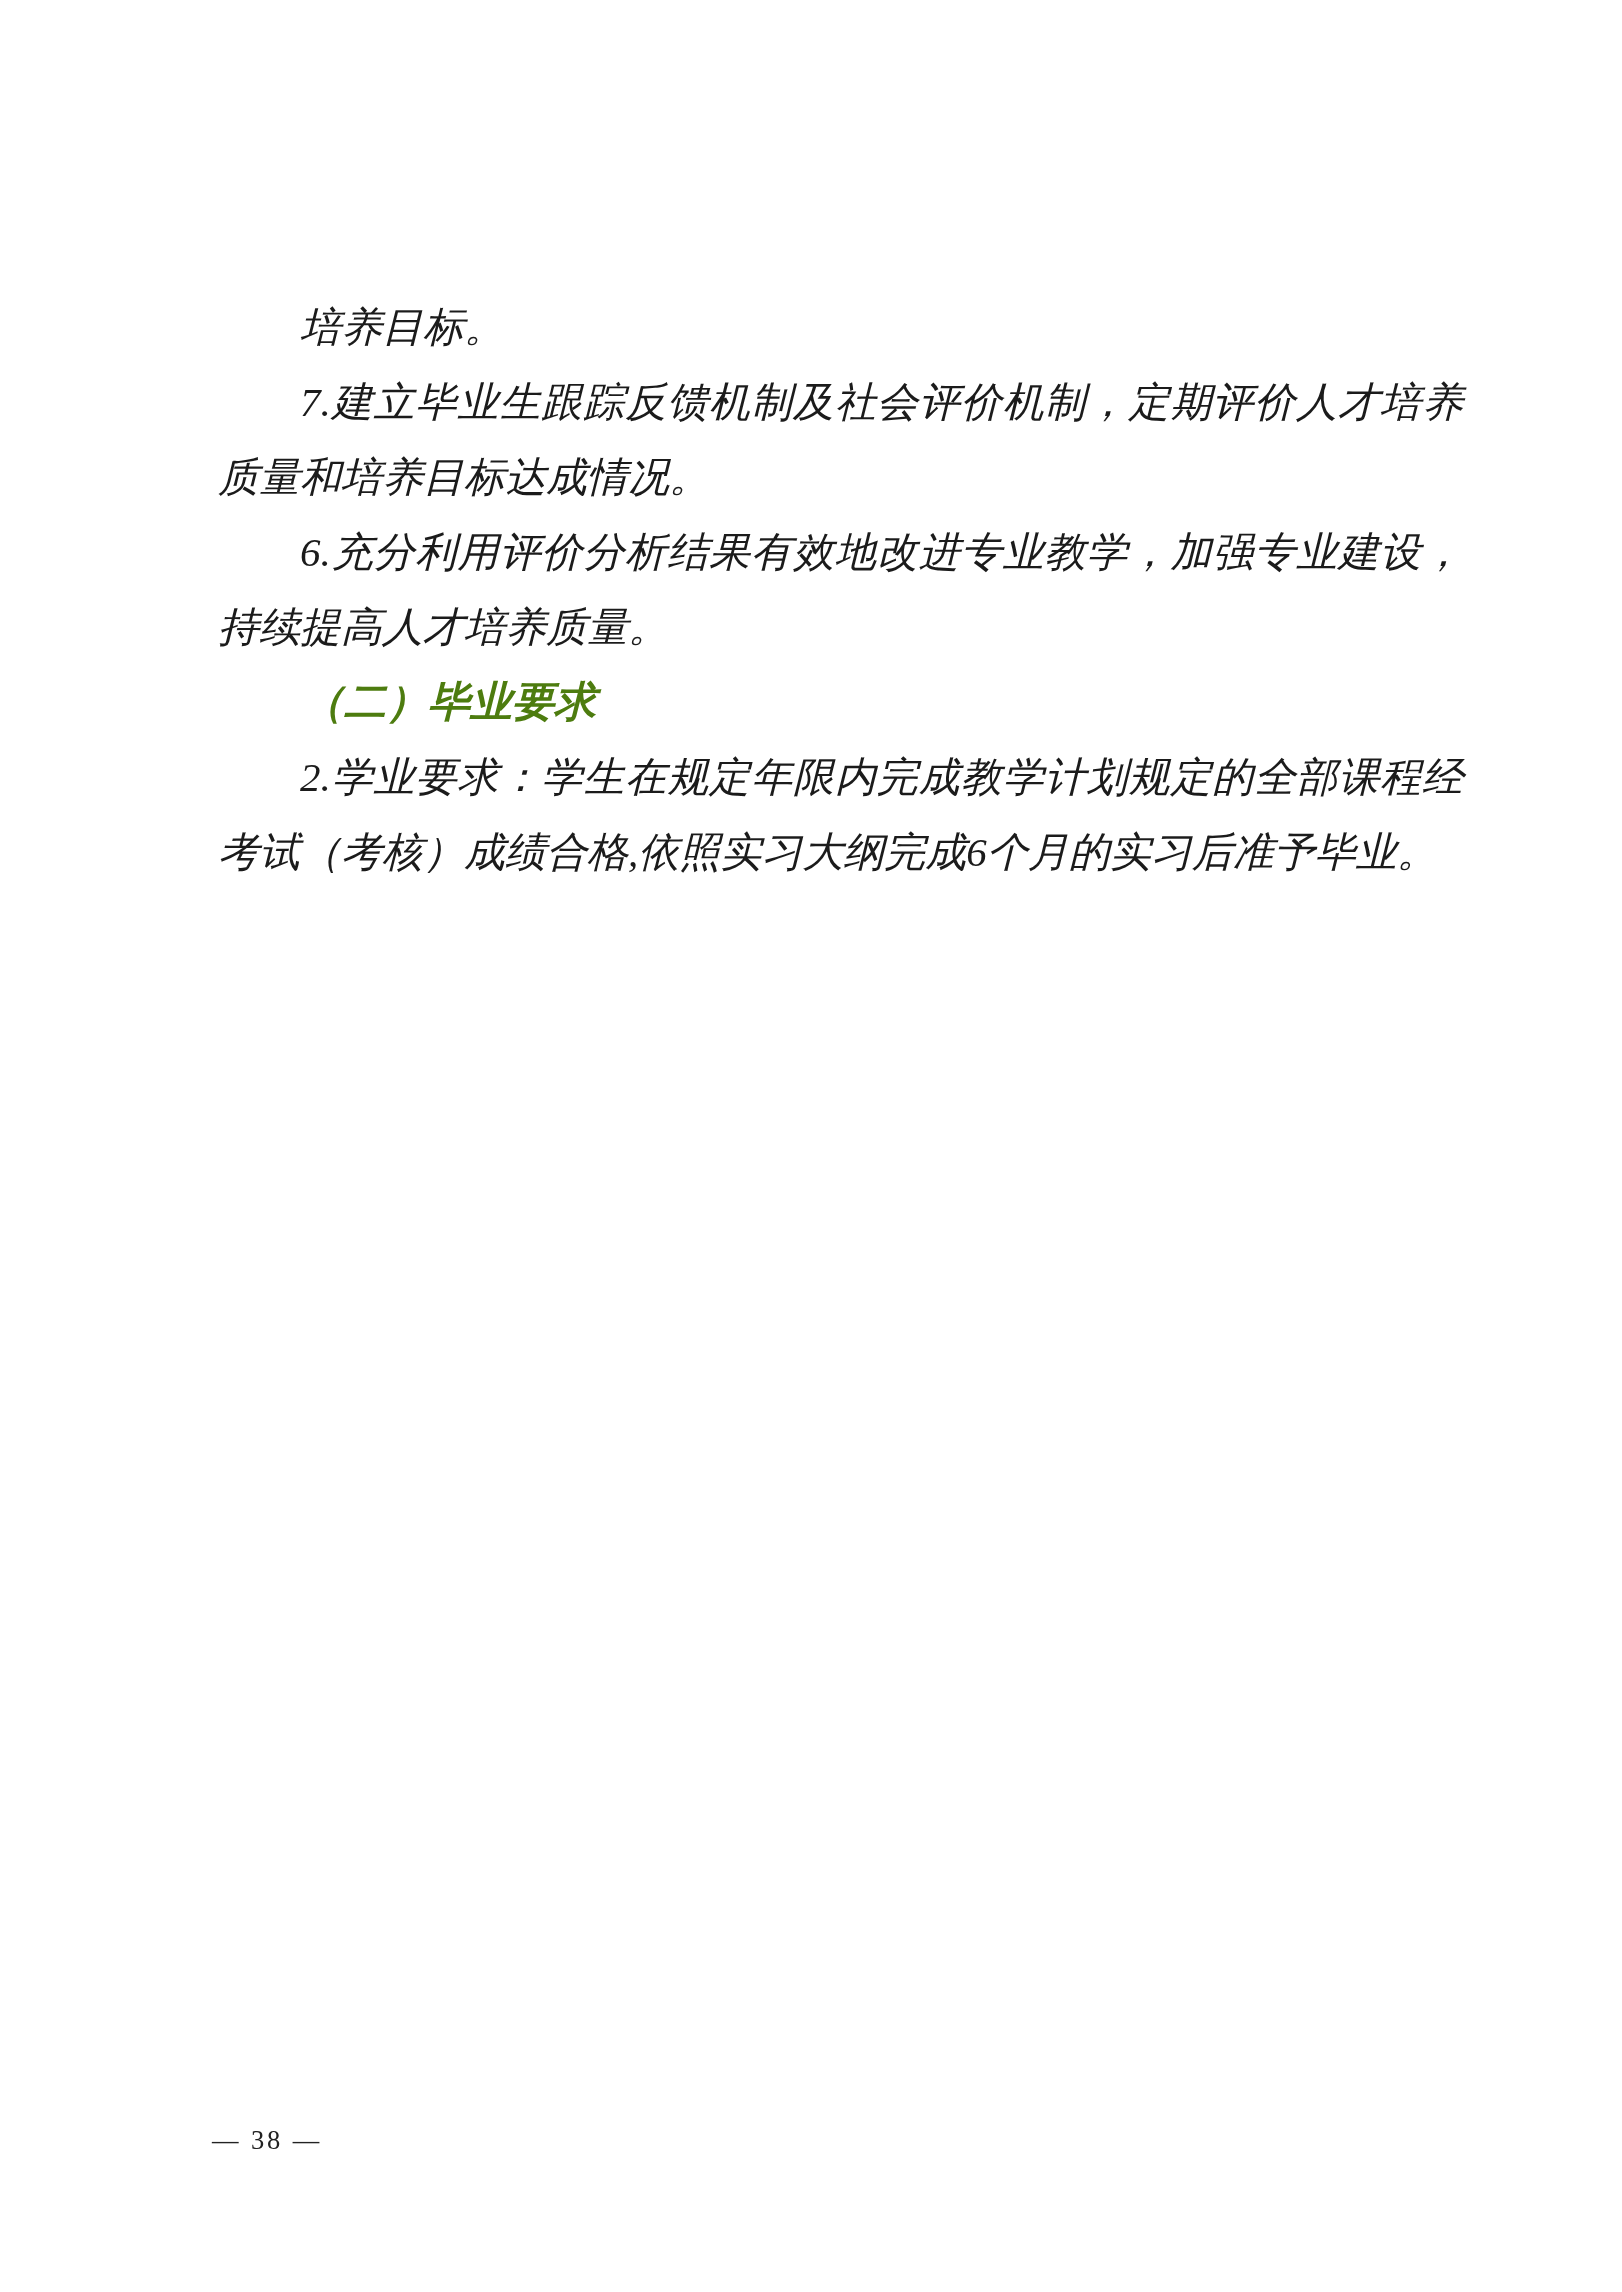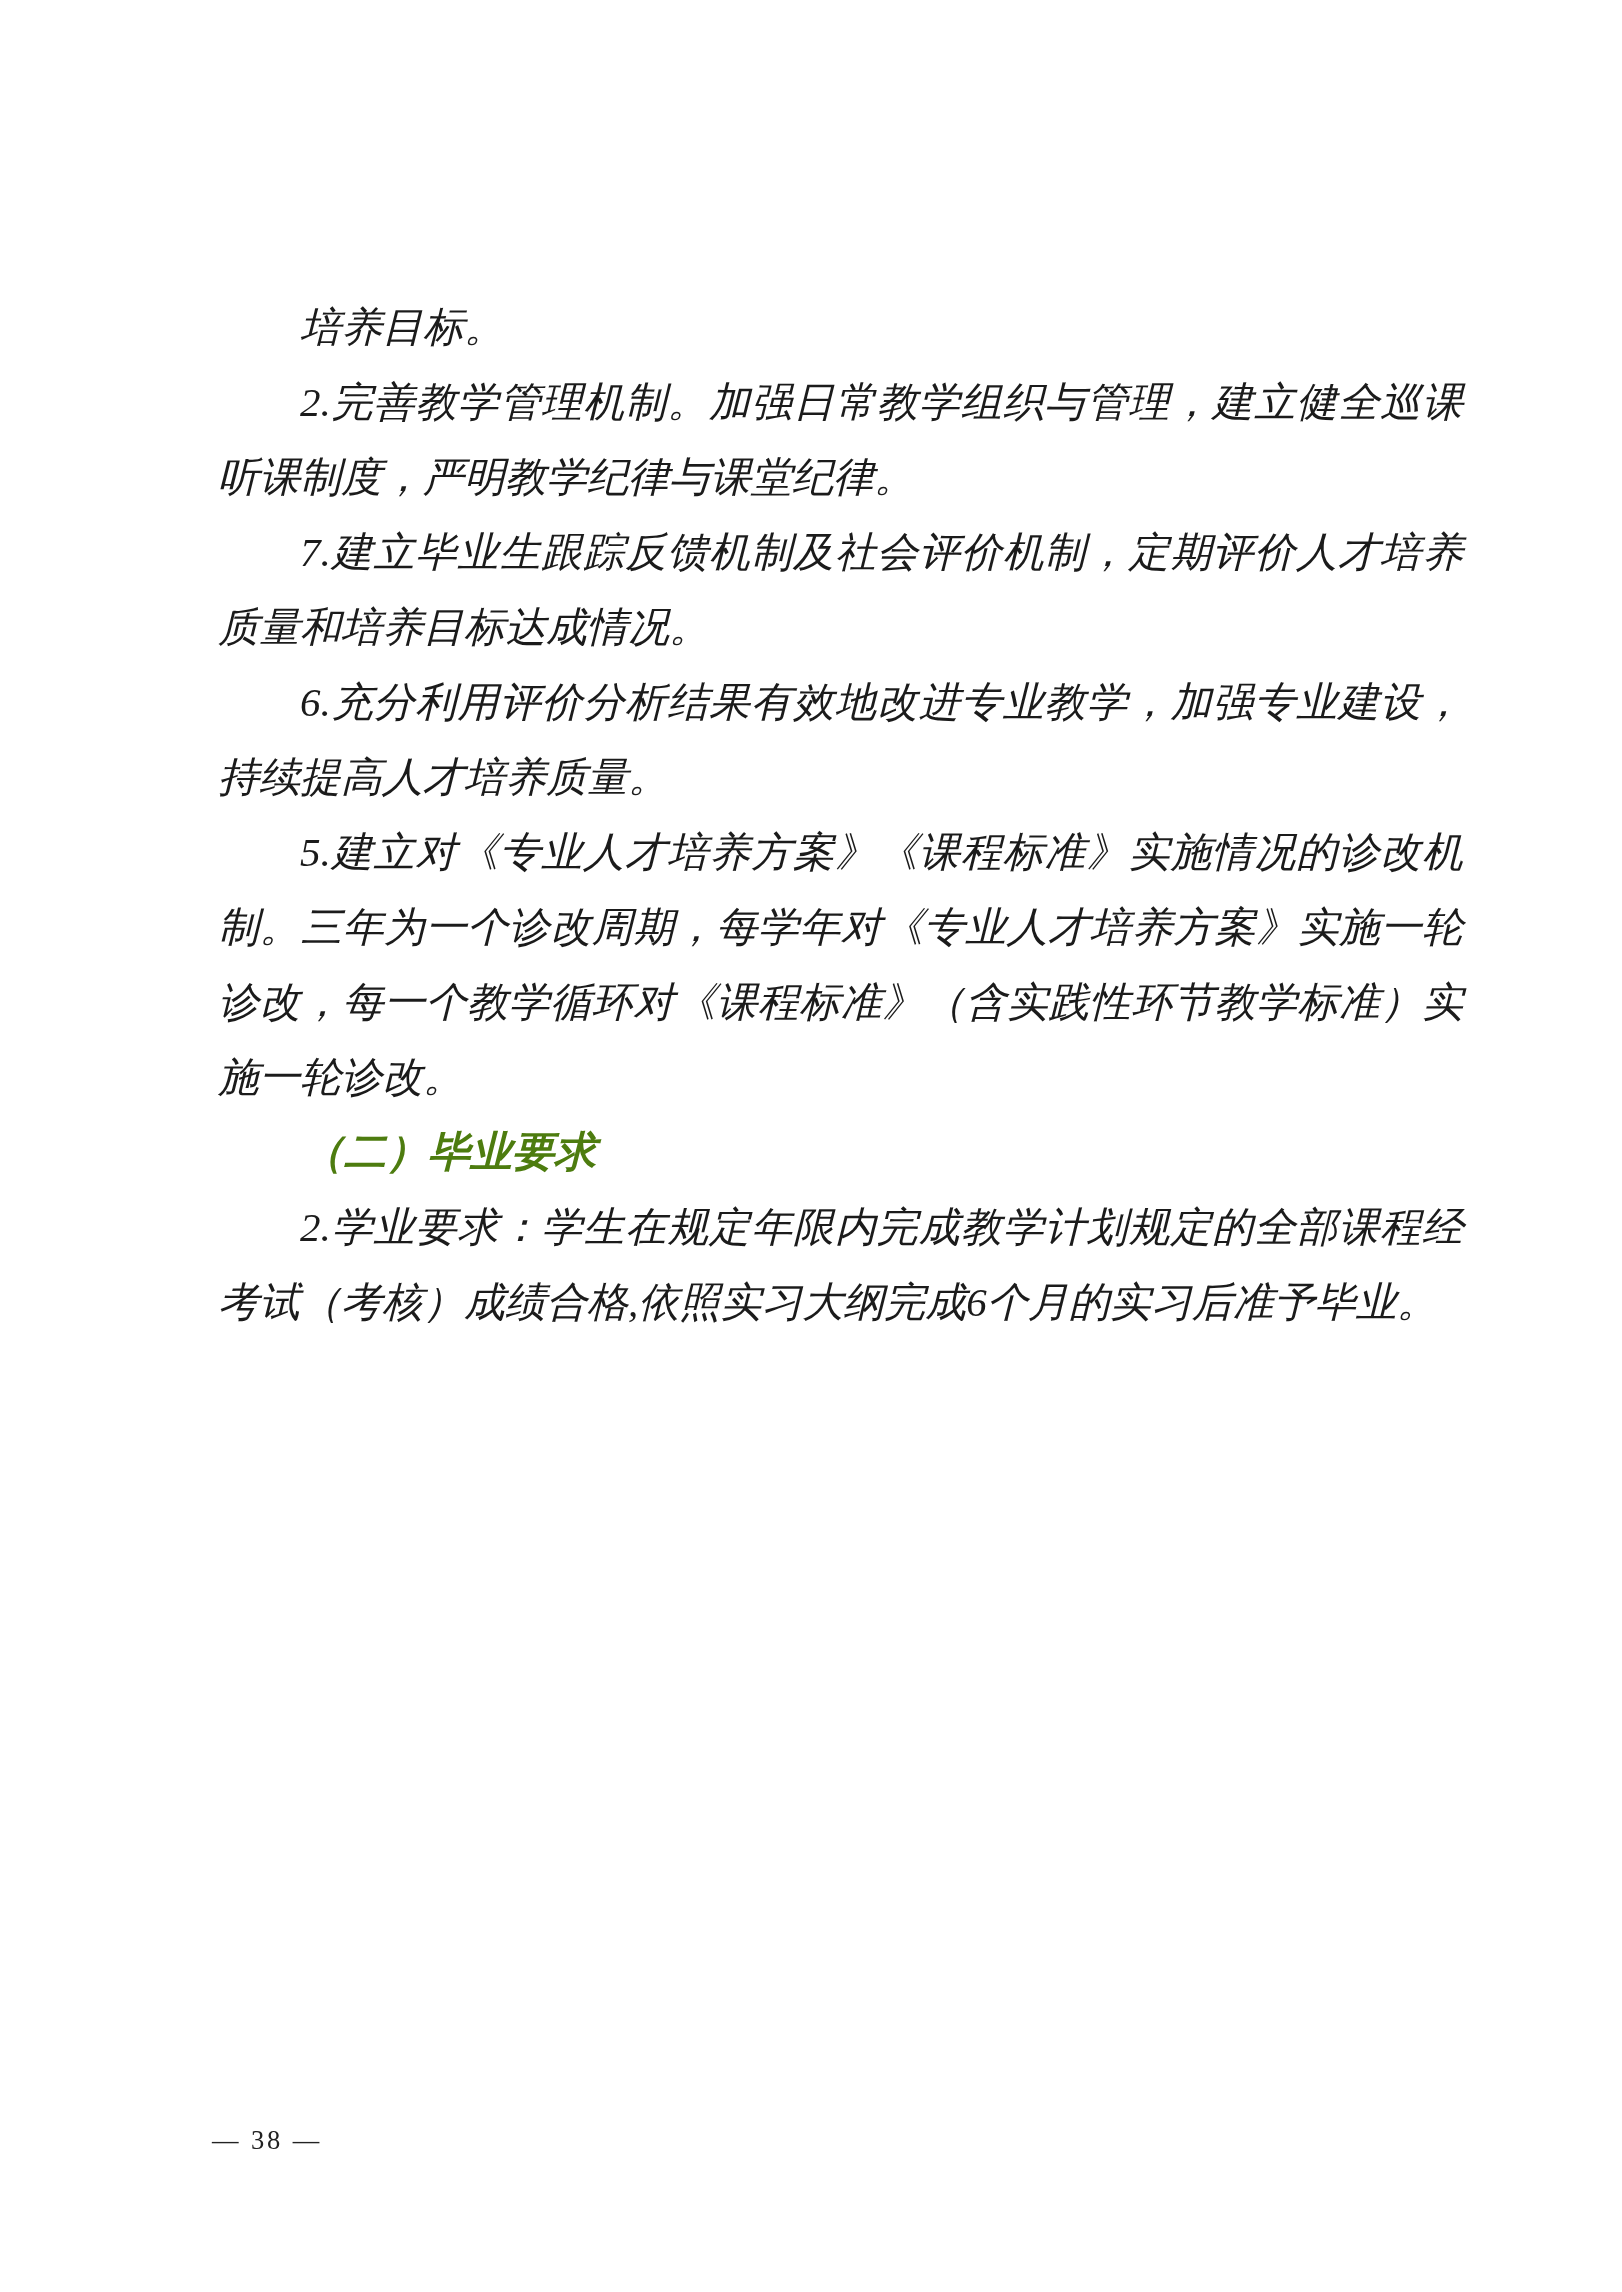--- a/index.html
+++ b/index.html
@@ -46,22 +46,20 @@
     line-height: 31px;
     color: #222222;
     letter-spacing: 2.9px;
   }
 </style>
 </head>
 <body>
 
 <div class="page-body">
   <p class="para">培养目标。</p>
-  <p class="para">2.完善教学管理机制。加强日常教学组织与管理，建立健全巡课听课制度，严明教学纪律与课堂纪律。</p>
   <p class="para">7.建立毕业生跟踪反馈机制及社会评价机制，定期评价人才培养质量和培养目标达成情况。</p>
   <p class="para">6.充分利用评价分析结果有效地改进专业教学，加强专业建设，持续提高人才培养质量。</p>
-  <p class="para">5.建立对《专业人才培养方案》《课程标准》实施情况的诊改机制。三年为一个诊改周期，每学年对《专业人才培养方案》实施一轮诊改，每一个教学循环对《课程标准》（含实践性环节教学标准）实施一轮诊改。</p>
   <h2 class="section-heading">（二）毕业要求</h2>
   <p class="para">2.学业要求：学生在规定年限内完成教学计划规定的全部课程经考试（考核）成绩合格,依照实习大纲完成6个月的实习后准予毕业。</p>
 </div>
 
 <div class="page-footer">— 38 —</div>
 
 
 </body></html>

